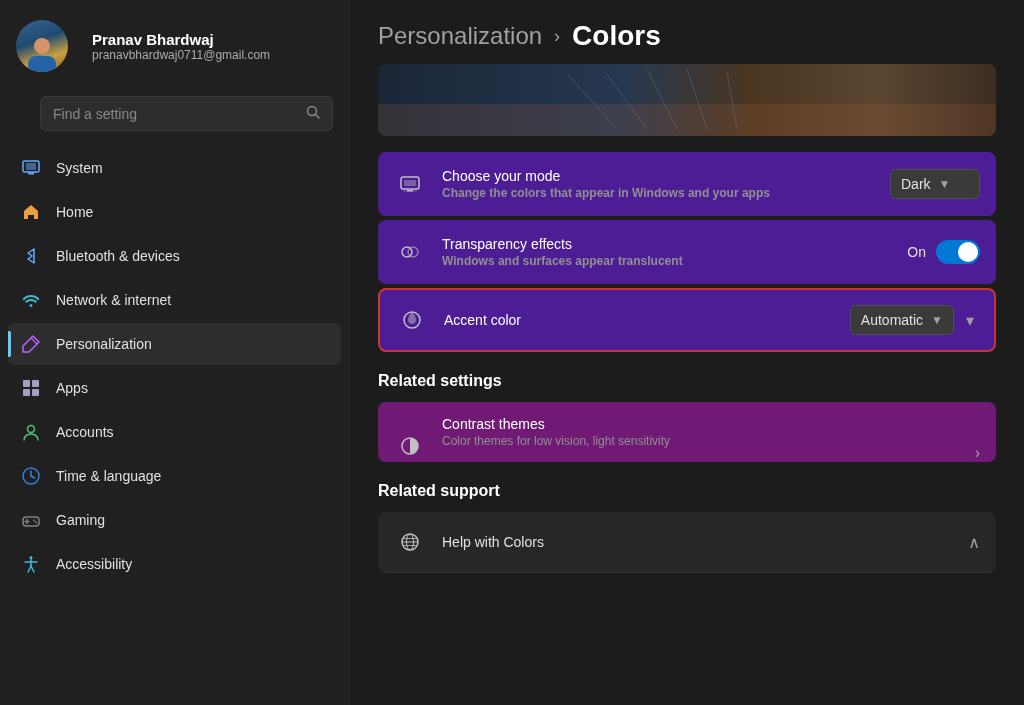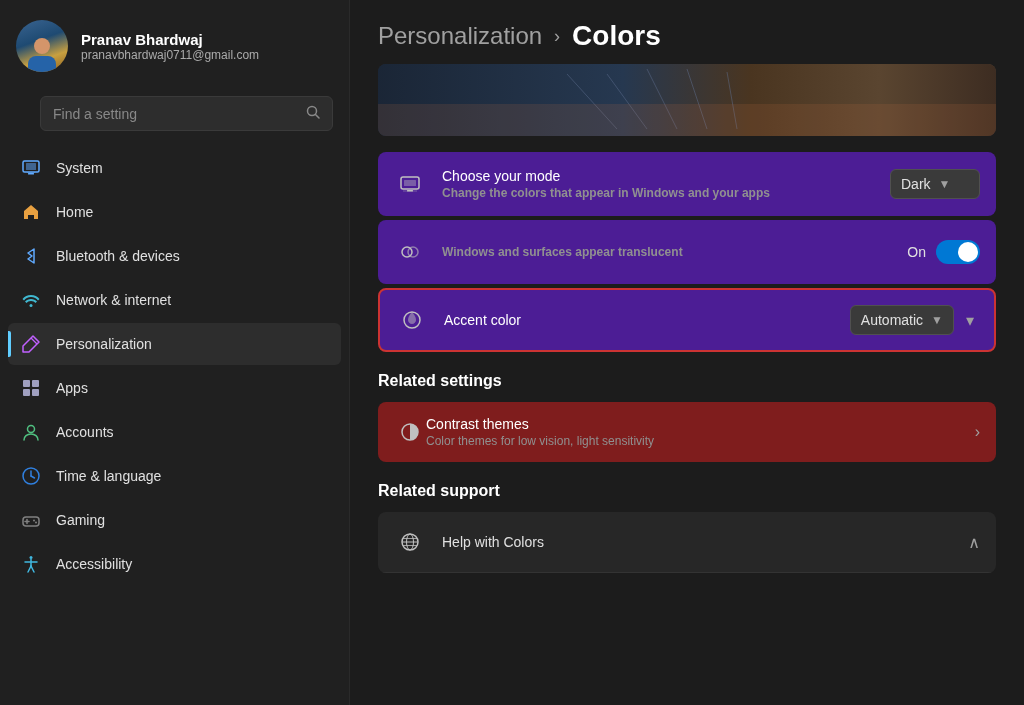--- a/index.html
+++ b/index.html
@@ -22,21 +22,21 @@
       flex-direction: column;
       height: 705px;
       overflow: hidden;
       border-right: 1px solid #2a2a2a;
     }
 
     .profile-section {
       display: flex;
       align-items: center;
       padding: 20px 16px 16px 16px;
-      gap: 13px;
+      gap: 24px;
     }
 
     .avatar {
       width: 52px;
       height: 52px;
       border-radius: 50%;
       background: linear-gradient(135deg, #4a7fb5 0%, #2c5f8a 50%, #8b6914 100%);
       overflow: hidden;
       flex-shrink: 0;
       display: flex;
@@ -354,26 +354,27 @@
     
     .section-header {
       padding: 16px 0 8px 0;
       font-size: 16px;
       font-weight: 600;
       color: #ffffff;
     }
 
     
     .related-card {
-      background: #7f1d1d;
+      background: #701a75;
       border-radius: 8px;
       padding: 0 16px;
       display: flex;
-      align-items: center;
+      align-items: flex-end;
       min-height: 60px;
+      gap: 16px;
       cursor: pointer;
     }
 
     .chevron-right {
       font-size: 16px;
       color: #a0a0a0;
       margin-left: auto;
     }
 
     .chevron-up {
@@ -646,20 +647,21 @@
     </div>
 
     <div class="setting-card">
       <div class="setting-icon-wrap">
         <svg width="22" height="22" viewBox="0 0 22 22" fill="none">
           <circle cx="8" cy="11" r="5" stroke="#c0c0c0" stroke-width="1.5" fill="none"></circle>
           <circle cx="14" cy="11" r="5" stroke="#c0c0c0" stroke-width="1.5" fill="none" opacity="0.6"></circle>
         </svg>
       </div>
       <div class="setting-text">
+        <span class="setting-title">Transparency effects</span>
         <span class="setting-desc">Windows and surfaces appear translucent</span>
       </div>
       <div class="setting-control">
         <div class="toggle-wrap">
           <span class="toggle-label-text">On</span>
           <div class="toggle">
             <div class="toggle-knob"></div>
           </div>
         </div>
       </div>

